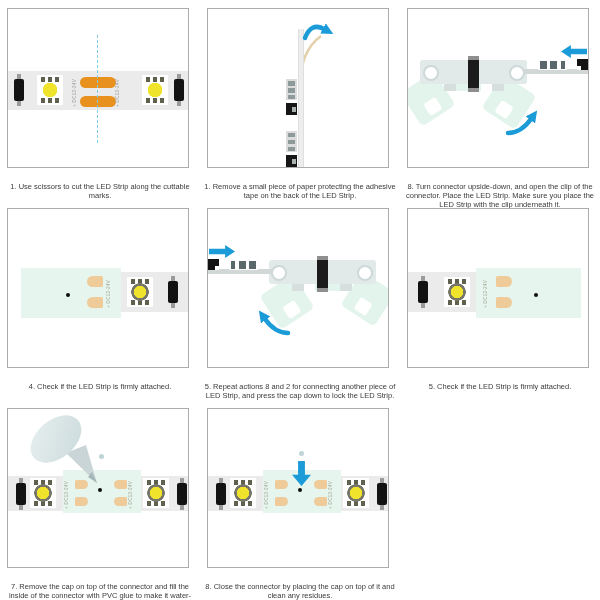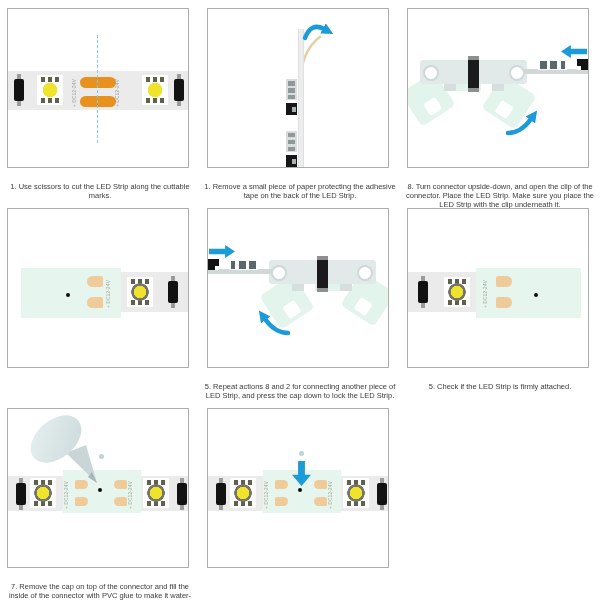--- a/index.html
+++ b/index.html
@@ -134,20 +134,21 @@
     <div class="box">
       <div class="mint" style="left:13px;top:59px;width:100px;height:50px"></div>
       <div class="dot-b" style="left:58px;top:84px"></div>
       <div class="pad-tan round-l" style="left:79px;top:67px"></div>
       <div class="pad-tan round-l" style="left:79px;top:88px"></div>
       <span class="vtext on-mint" style="left:99px;top:71px">+ DC12-24V</span>
       <div class="strip-h" style="left:113px;top:63px;width:67px;height:40px"></div>
       <div class="chip ringed" style="left:119px;top:68px"></div>
       <div class="endcomp" style="left:160px;top:72px"></div>
     </div>
+    <p class="caption">4. Check if the LED Strip is firmly attached.</p>
   </section>
 
   <section class="cell" style="left:200px;top:200px">
     <div class="box">
       <div class="flip">
         <div class="clip clipL" style="left:0;top:70px"></div>
         <div class="clip clipR" style="left:81px;top:73px"></div>
         <div class="clip-mid"></div>
         <div class="foot" style="left:36px;top:73px"></div>
         <div class="foot" style="left:84px;top:73px"></div>
@@ -228,17 +229,18 @@
       <span class="vtext on-mint" style="left:57px;top:72px">+ DC12-24V</span>
       <span class="vtext on-mint" style="left:121px;top:72px">+ DC12-24V</span>
       <div class="pad-tan sm round-r" style="left:67px;top:71px"></div>
       <div class="pad-tan sm round-r" style="left:67px;top:88px"></div>
       <div class="pad-tan sm round-l" style="left:106px;top:71px"></div>
       <div class="pad-tan sm round-l" style="left:106px;top:88px"></div>
       <div class="dot-b" style="left:90px;top:79px"></div>
       <div class="dot-g" style="left:91px;top:42px"></div>
       <div class="arrow-down" style="left:84px;top:52px;width:19px;height:25px"></div>
     </div>
+    <p class="caption">8. Close the connector by placing the cap on top of it and clean any residues.</p>
   </section>
 
   <section class="cell" style="left:400px;top:400px"></section>
 
 </div>
 
 </body></html>

